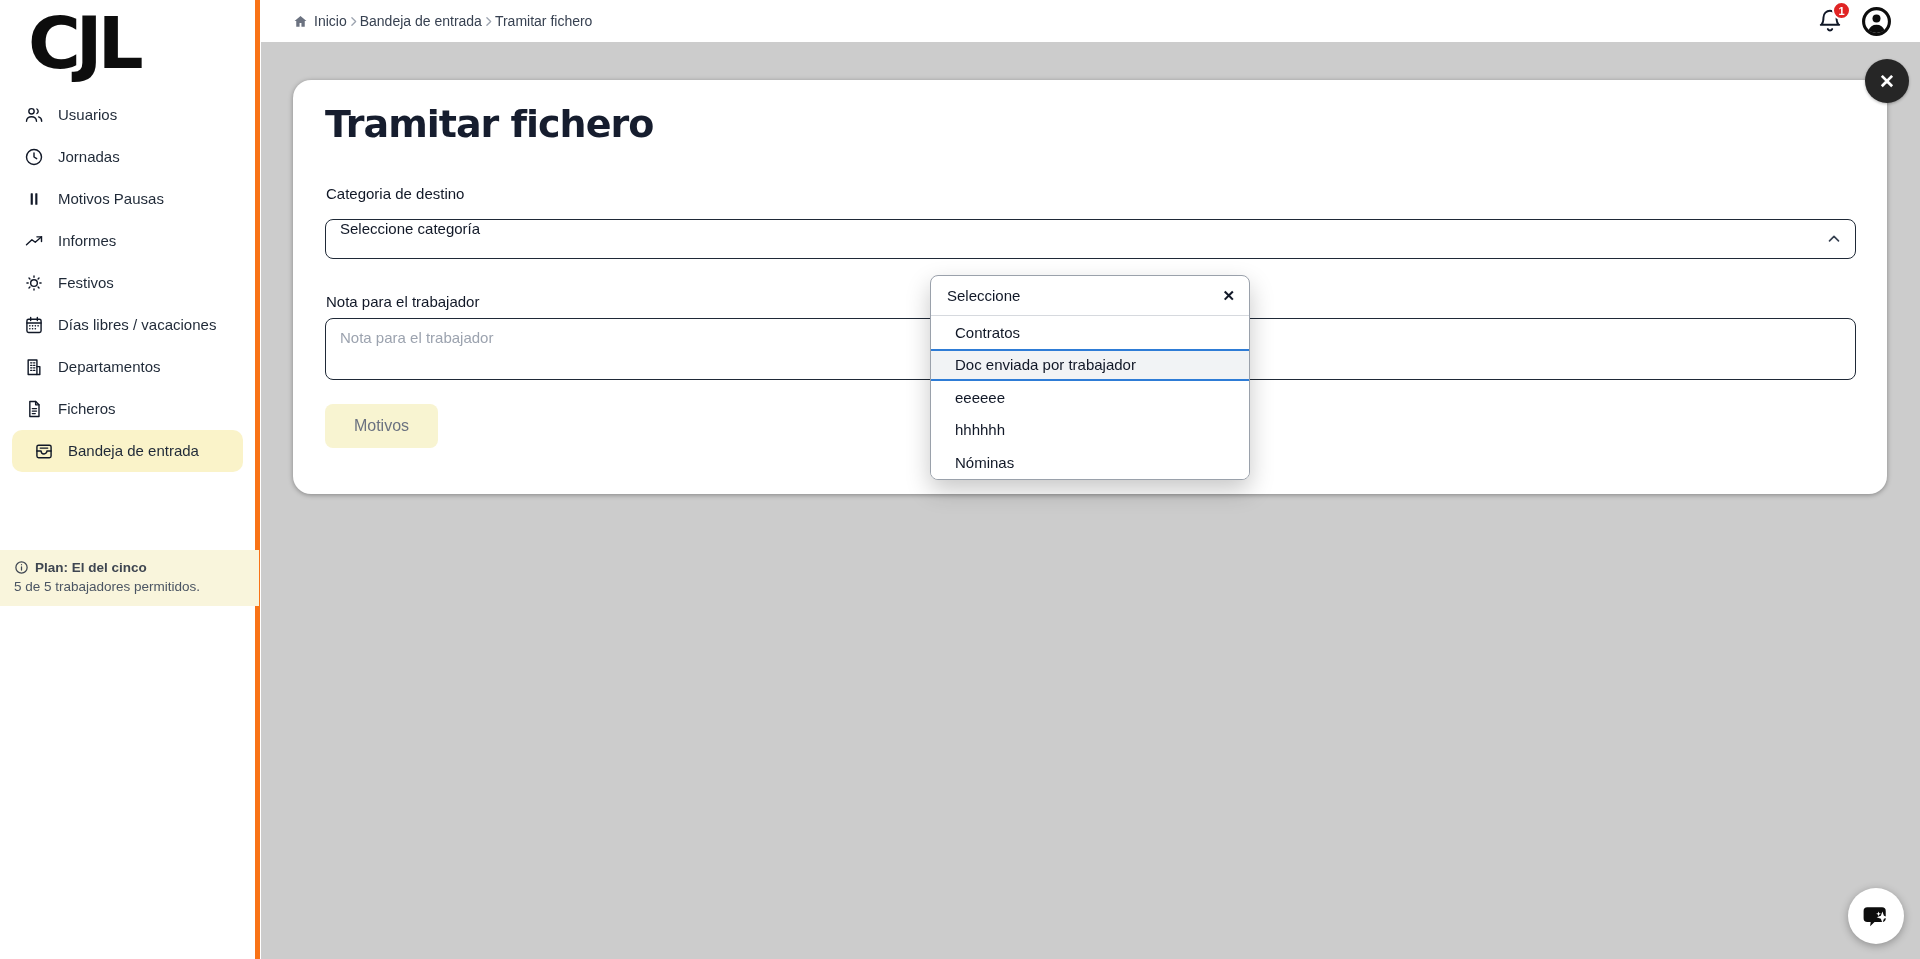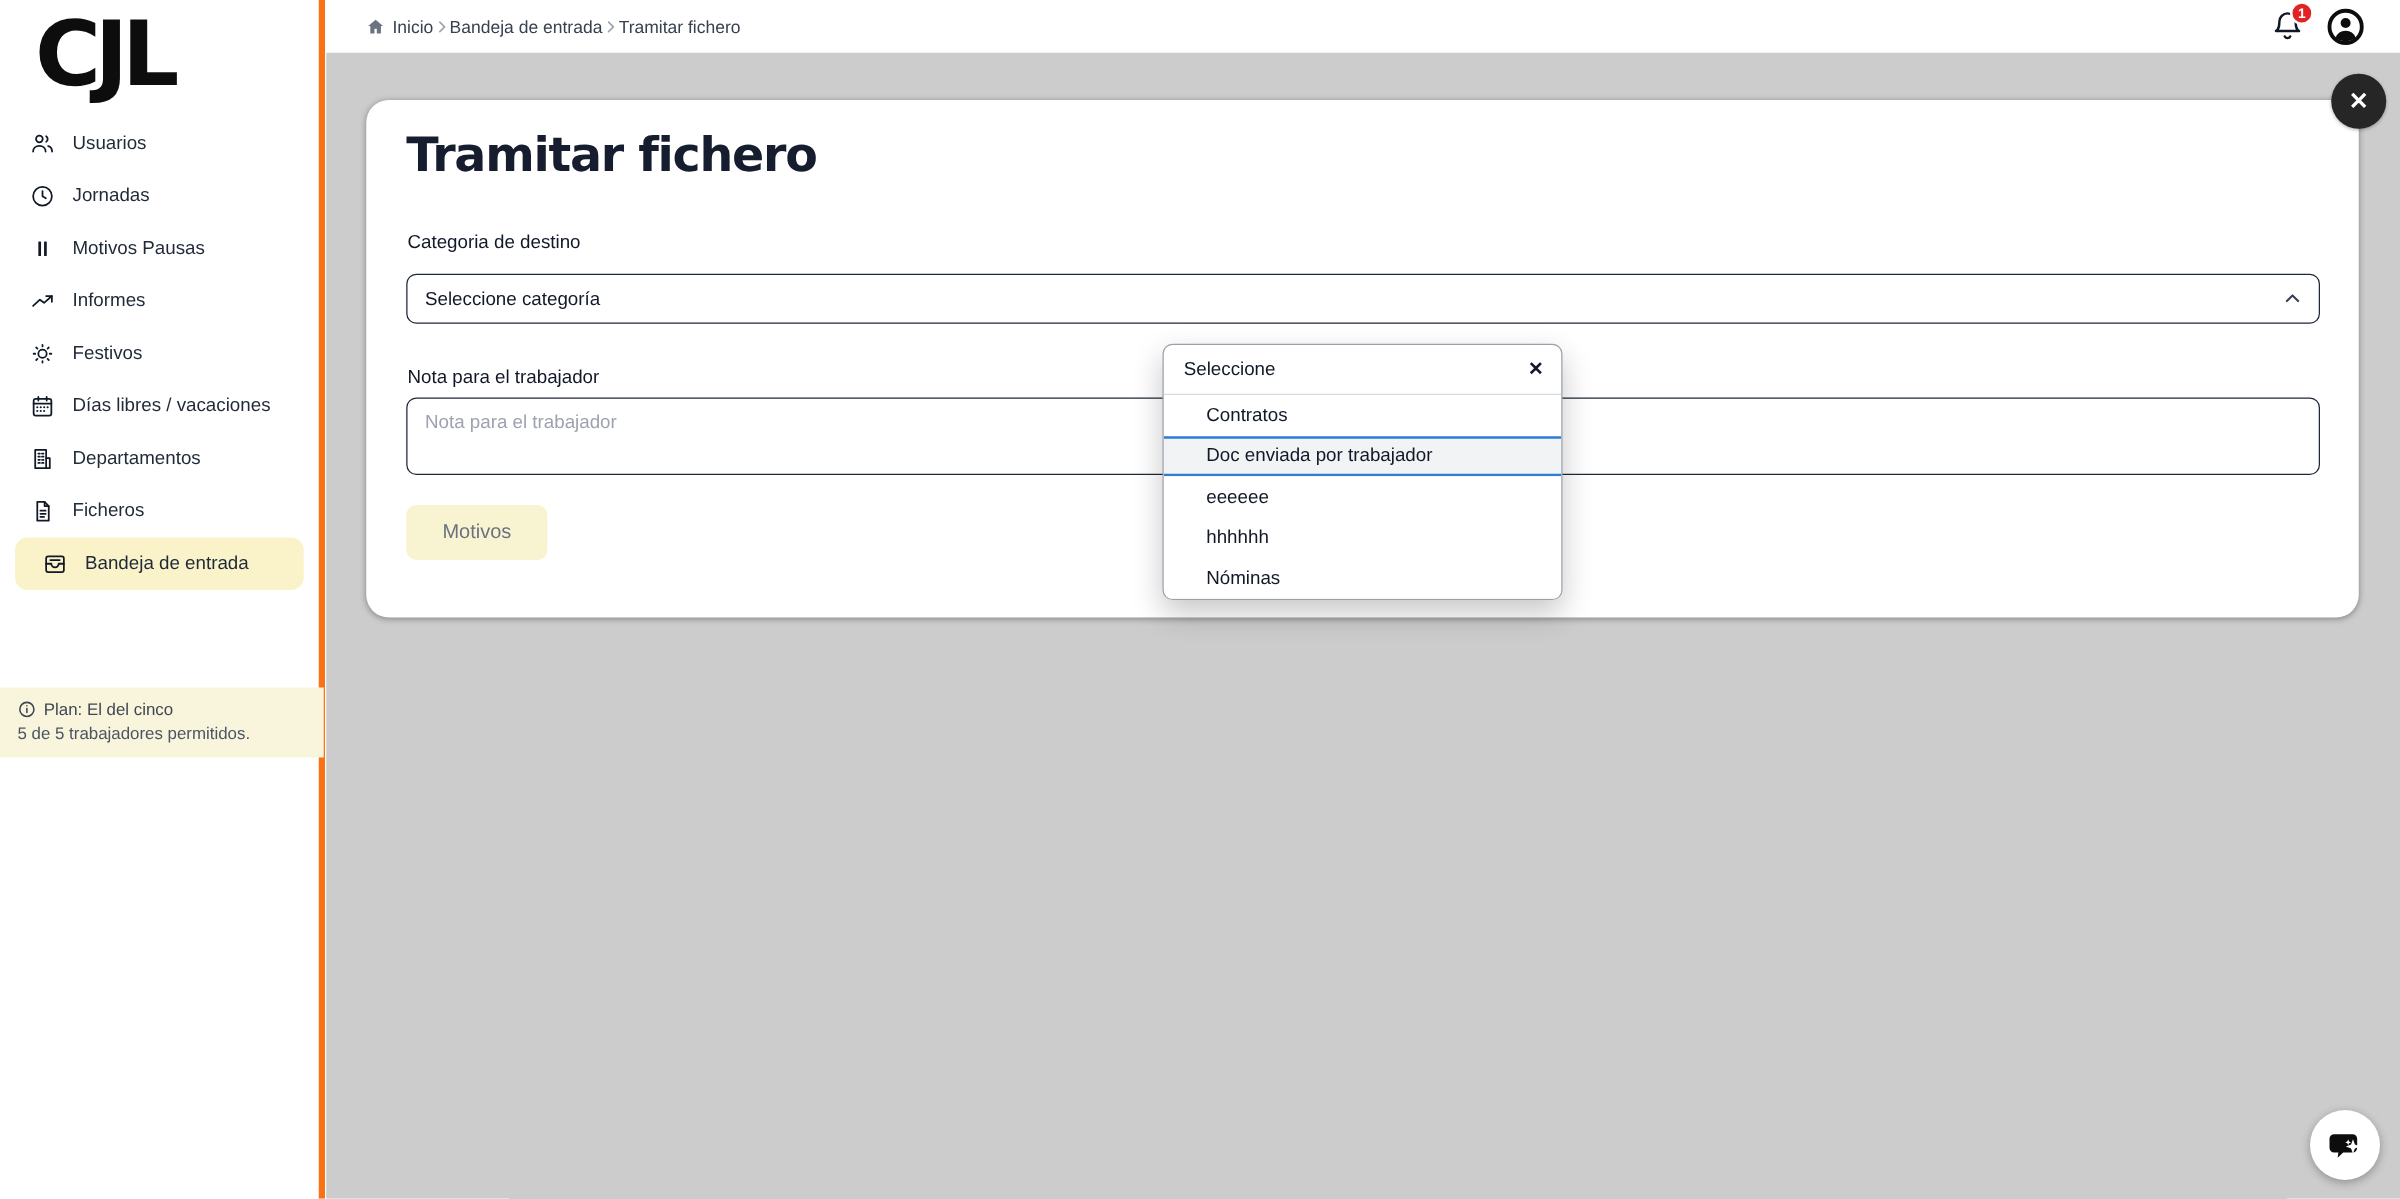--- a/index.html
+++ b/index.html
@@ -6,52 +6,52 @@
   html,body { width:1920px; height:959px; font-family:"Liberation Sans", sans-serif; background:#ffffff; overflow:hidden; position:relative; }
 
   
   .sidebar { position:absolute; left:0; top:0; width:260px; height:959px; background:#ffffff; border-right:5px solid #f97316; z-index:5; }
   .logo { padding:6px 0 0 28px; font-family:"DejaVu Sans", sans-serif; font-weight:bold; font-size:72px; letter-spacing:-5px; color:#0d0d0d; line-height:1.05; }
   .nav { margin-top:12px; }
   .nav-item { display:flex; align-items:center; height:42px; padding-left:24px; cursor:pointer; color:#1f2937; font-size:15px; }
   .nav-item .nicon { width:20px; height:20px; margin-right:14px; display:flex; align-items:center; justify-content:center; color:#111827; }
   .nav-item.active { background:#faf3c9; border-radius:10px; margin:0 12px; padding-left:22px; }
   .plan-box { position:absolute; left:0; top:550px; width:259px; background:#f9f5dc; padding:10px 14px 12px 14px; }
-  .plan-title { display:flex; align-items:center; gap:6px; font-weight:normal; font-size:13.5px; color:#3f4651; }
+  .plan-title { display:flex; align-items:center; gap:6px; font-weight:bold; font-size:13.5px; color:#3f4651; }
   .plan-sub { margin-top:4px; font-size:13.5px; color:#4b5563; }
 
   
   .topbar { position:absolute; left:261px; top:0; width:1659px; height:42px; background:#ffffff; z-index:4; }
   .breadcrumb { position:absolute; left:32px; top:0; height:42px; display:flex; align-items:center; font-size:14px; color:#374151; }
   .crumb { display:flex; align-items:center; gap:6px; cursor:pointer; }
   .crumb-sep { color:#9ca3af; display:flex; align-items:center; }
   .top-icons { position:absolute; right:28px; top:0; height:42px; display:flex; align-items:center; gap:18px; }
   .bell-wrap { position:relative; width:26px; height:26px; cursor:pointer; color:#111827; }
   .bell-badge { position:absolute; top:-7px; right:-8px; min-width:19px; height:19px; border-radius:50%; background:#e02424; color:#ffffff; font-size:11px; font-weight:bold; display:flex; align-items:center; justify-content:center; border:2px solid #ffffff; }
   .avatar { width:31px; height:31px; cursor:pointer; color:#0d0d0d; }
 
   
   .main-bg { position:absolute; left:261px; top:42px; width:1659px; height:917px; background:#cccccc; }
   .modal { position:absolute; left:293px; top:80px; width:1594px; height:414px; background:#ffffff; border-radius:18px; box-shadow:0 1px 5px rgba(0,0,0,0.35); z-index:6; }
   .modal-title { position:absolute; left:32px; top:22px; font-family:"DejaVu Sans", sans-serif; font-weight:bold; font-size:38px; letter-spacing:-1px; color:#161d2e; }
   .field-label { position:absolute; left:33px; font-size:15px; color:#111827; }
   .lbl-cat { top:105px; }
   .lbl-note { top:213px; }
-  .select-box { position:absolute; left:32px; top:139px; width:1531px; height:40px; border:1px solid #1f2937; border-radius:8px; background:#ffffff; display:flex; align-items:center; padding:0 14px; font-size:15px; color:#111827; cursor:pointer; }
+  .select-box { position:absolute; left:32px; top:139px; width:1531px; height:40px; border:1px solid #1f2937; border-radius:8px; background:#ffffff; display:flex; padding:0 14px; font-size:15px; color:#111827; cursor:pointer; }
   .select-box .chev { position:absolute; right:12px; top:10px; width:18px; height:18px; color:#374151; }
   .note-area { position:absolute; left:32px; top:238px; width:1531px; height:62px; border:1px solid #1f2937; border-radius:8px; padding:10px 14px; font-size:15px; font-family:"Liberation Sans", sans-serif; color:#111827; resize:none; outline:none; }
   .note-area::placeholder { color:#9ca3af; }
   .submit-btn { position:absolute; left:32px; top:324px; width:113px; height:44px; background:#f8f4d1; border:none; border-radius:8px; font-size:16px; font-family:"Liberation Sans", sans-serif; color:#6b7280; cursor:pointer; }
   .modal-close { position:absolute; left:1865px; top:59px; width:44px; height:44px; border-radius:50%; background:#262626; color:#ffffff; display:flex; align-items:center; justify-content:center; font-size:19px; font-weight:bold; cursor:pointer; z-index:8; box-shadow:0 1px 3px rgba(0,0,0,0.3); }
 
   
   .dropdown { position:absolute; left:930px; top:275px; width:320px; background:#ffffff; border:1px solid #9aa1ab; border-radius:8px; box-shadow:0 10px 24px rgba(0,0,0,0.22); z-index:10; overflow:hidden; }
   .dd-header { height:40px; display:flex; align-items:center; justify-content:space-between; padding:0 14px 0 16px; border-bottom:1px solid #d6d9de; font-size:15px; color:#111827; }
   .dd-close { font-size:15px; font-weight:bold; color:#111827; cursor:pointer; line-height:1; }
-  .dd-option { height:32.5px; display:flex; align-items:center; padding-left:34px; font-size:15px; color:#111827; cursor:pointer; background:#ffffff; }
+  .dd-option { height:32.5px; display:flex; align-items:center; padding-left:24px; font-size:15px; color:#111827; cursor:pointer; background:#ffffff; }
   .dd-option.highlight { background:#f1f3f5; border-top:2px solid #2e7cd6; border-bottom:2px solid #2e7cd6; }
 
   
   .chat-fab { position:absolute; left:1848px; top:888px; width:56px; height:56px; border-radius:50%; background:#ffffff; box-shadow:0 2px 8px rgba(0,0,0,0.3); display:flex; align-items:center; justify-content:center; cursor:pointer; z-index:9; }
 
   svg { display:block; }
 </style>
 </head>
 <body>
 

